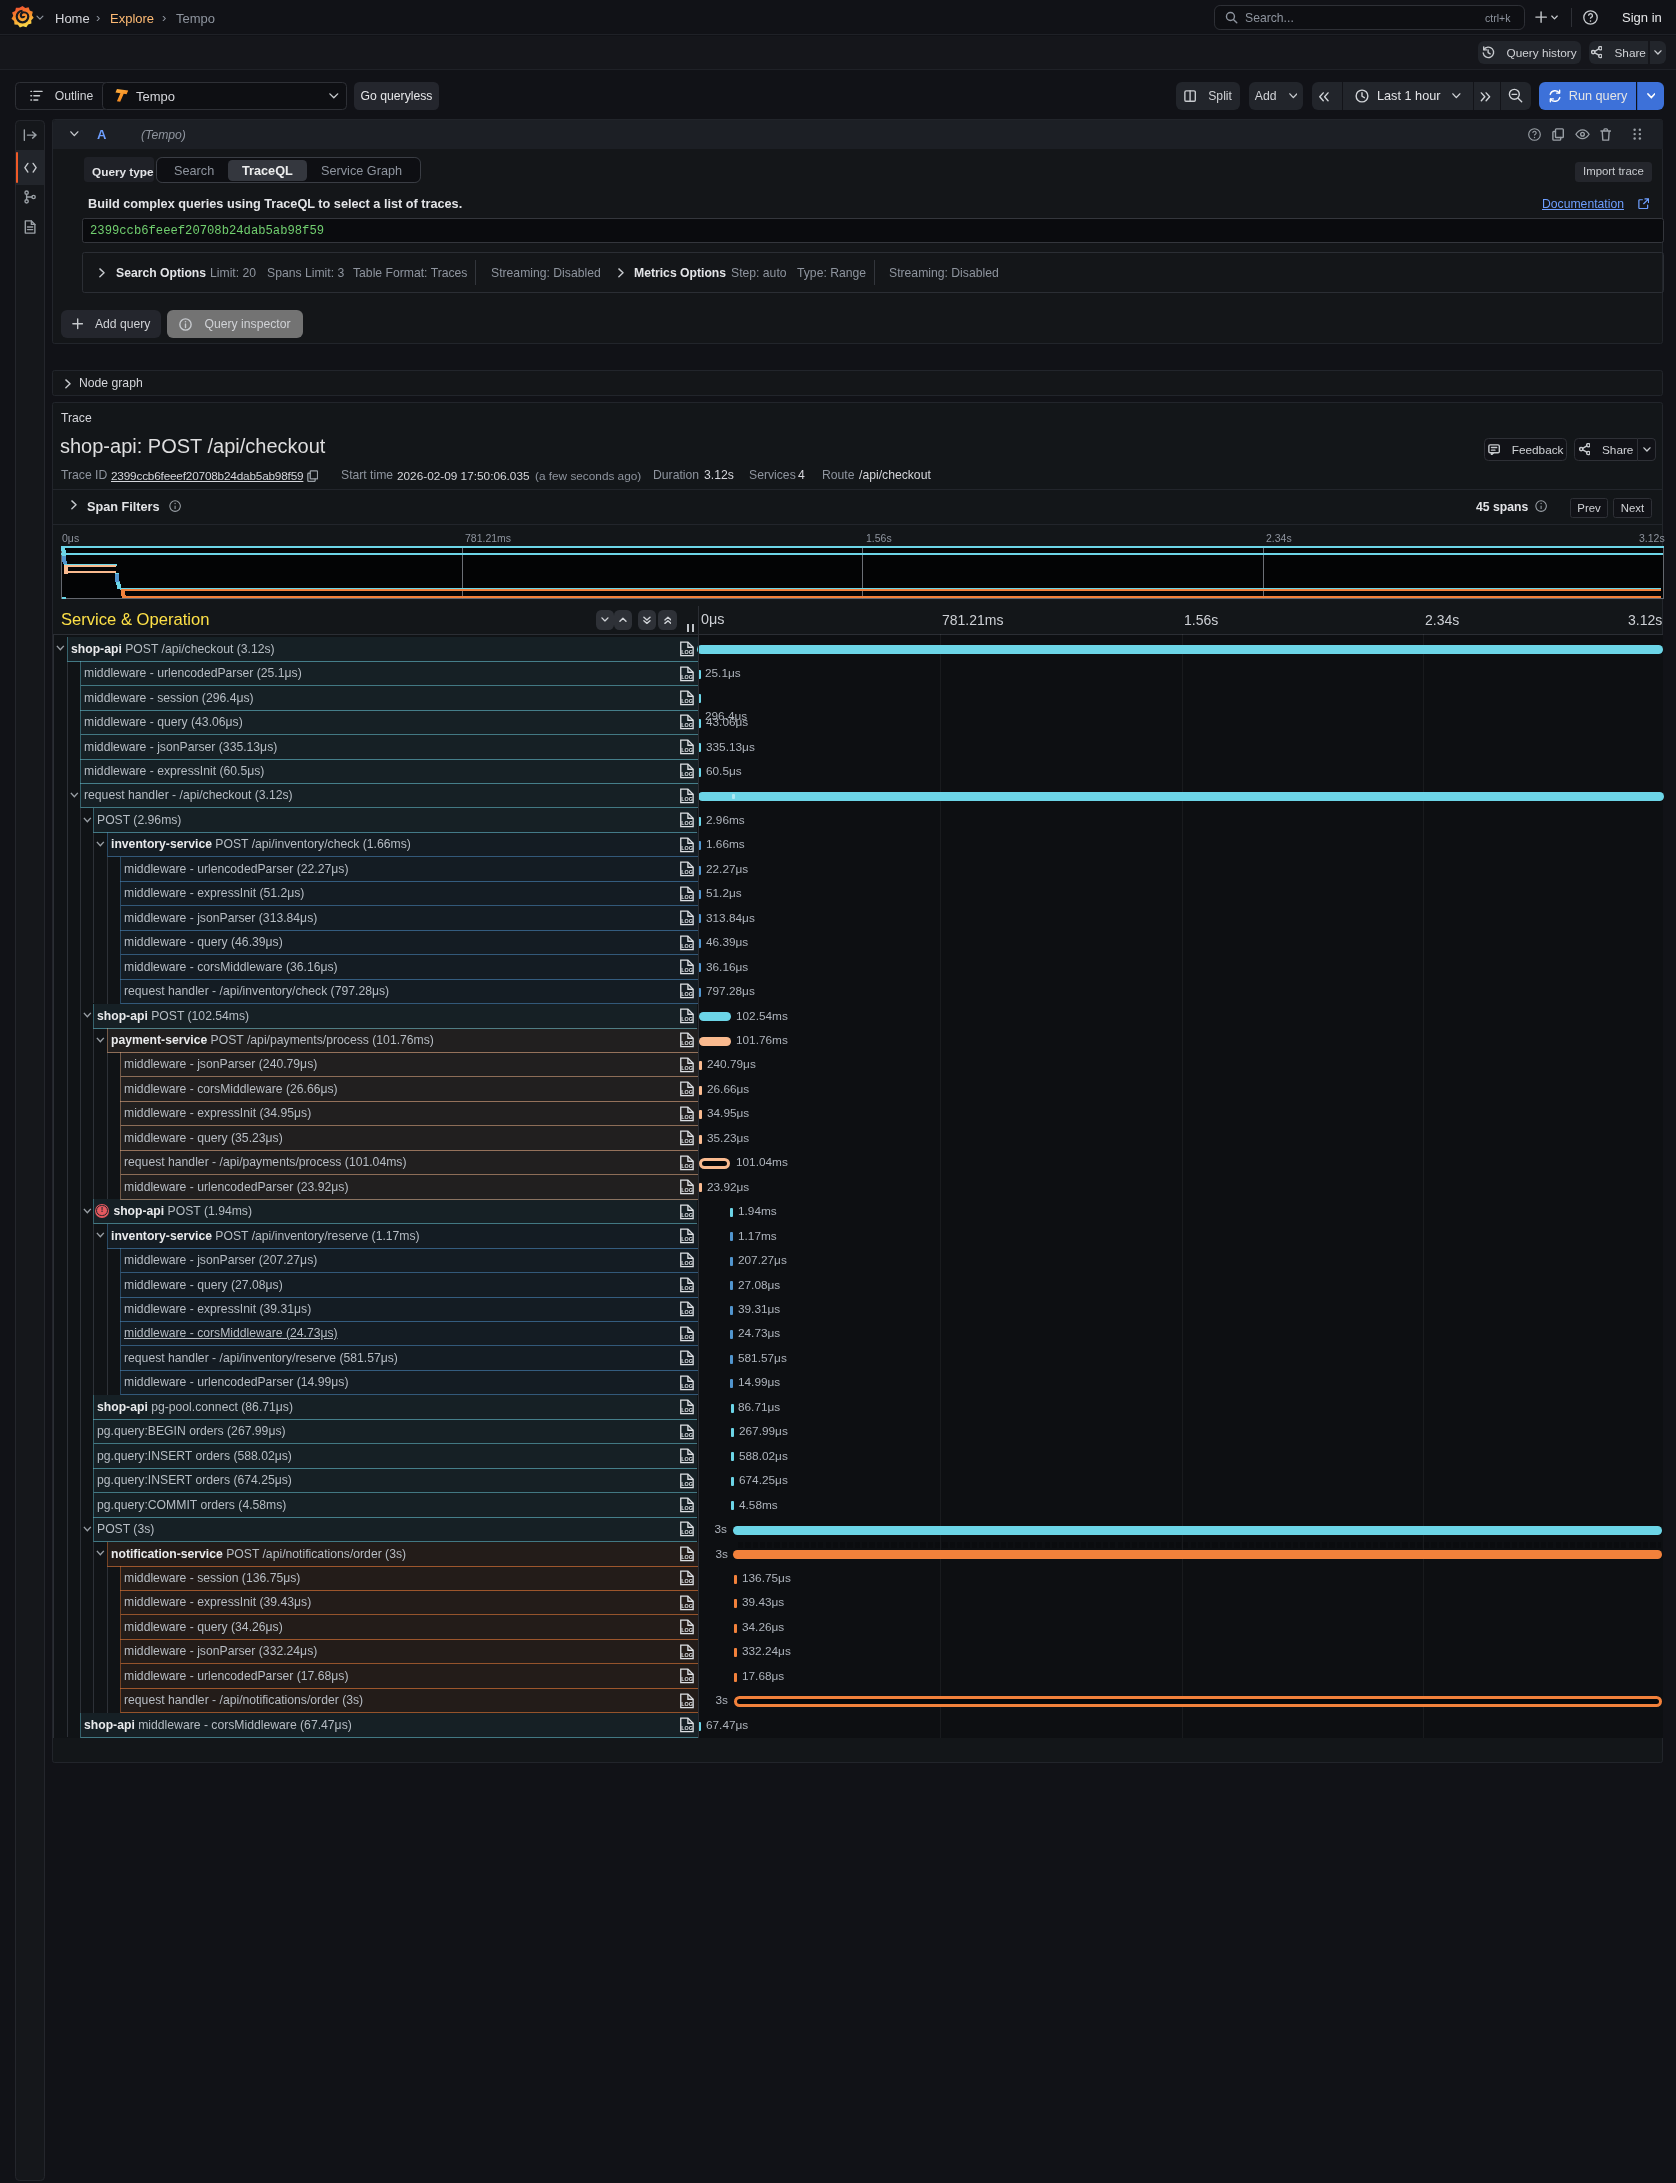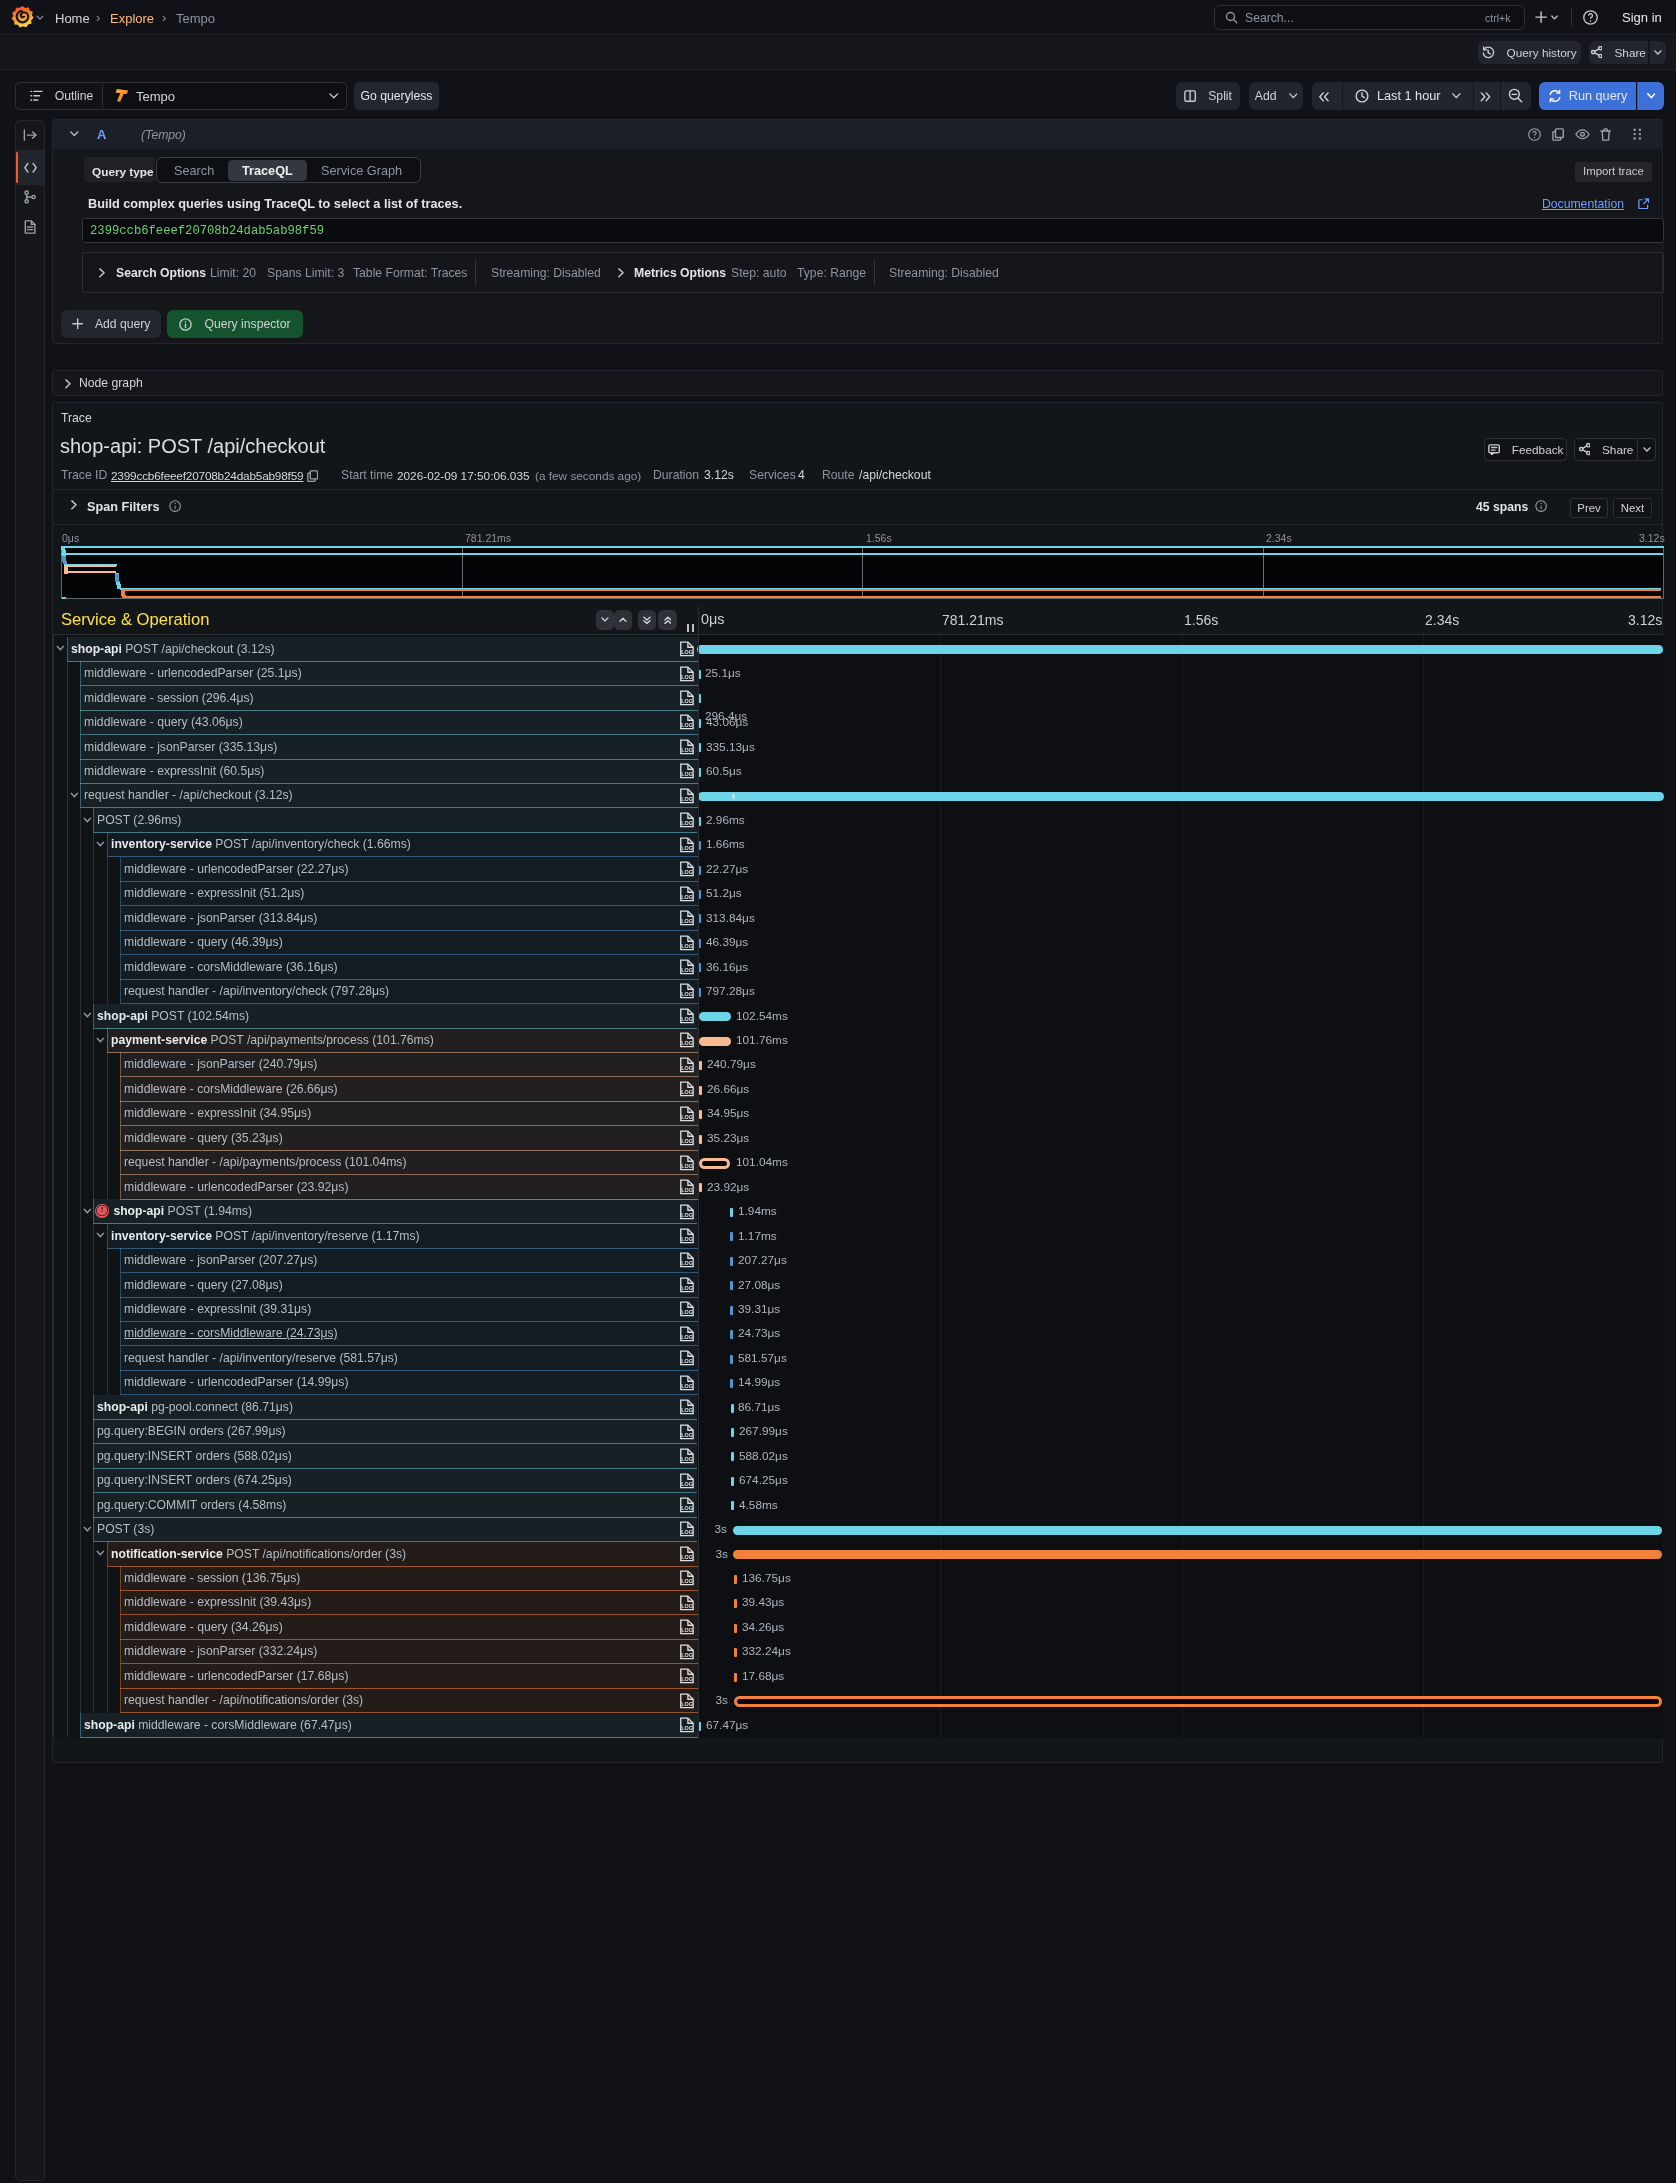--- a/index.html
+++ b/index.html
@@ -262,21 +262,21 @@
 <div class="txt gray" style="left:797px;top:266px;font-size:12.2px">Type: Range</div>
 <div class="vline" style="left:874px;top:260px;height:25px;background:#33363c"></div>
 <div class="txt gray" style="left:889px;top:266px;font-size:12.2px">Streaming: Disabled</div>
 
 <div class="btn" style="left:61px;top:310px;width:100px;height:28px;background:#24262d;border:none;border-radius:6.1px">
  <svg class="ico" width="11.4" height="11.4" viewBox="0 0 13 13">
         <path d="M6.5 1 V12 M1 6.5 H12" stroke="#c7cace"></path>
       </svg>
  <span style="font-weight:500">Add query</span>
 </div>
-<div class="btn" style="left:167px;top:310px;width:136px;height:28px;background:#14532d;border:none;border-radius:6.1px">
+<div class="btn" style="left:167px;top:310px;width:136px;height:28px;background:#737373;border:none;border-radius:6.1px">
  <svg class="ico" width="13" height="13" viewBox="0 0 15 15">
         <circle cx="7.5" cy="7.5" r="6.5" stroke="#c7cace"></circle>
         <path d="M7.5 7 V11" stroke="#c7cace"></path>
         <circle cx="7.5" cy="4.3" r="0.9" fill="#c7cace" stroke="none"></circle>
       </svg>
  <span style="font-weight:500">Query inspector</span>
 </div>
 
 <div class="abs" style="left:52px;top:370px;width:1611px;height:26px;background:#141619;border:0.9px solid #22252b;border-radius:2.6px"></div>
 <svg class="abs ico" style="left:65px;top:379px" width="6.1" height="9.6" viewBox="0 0 7 11">

